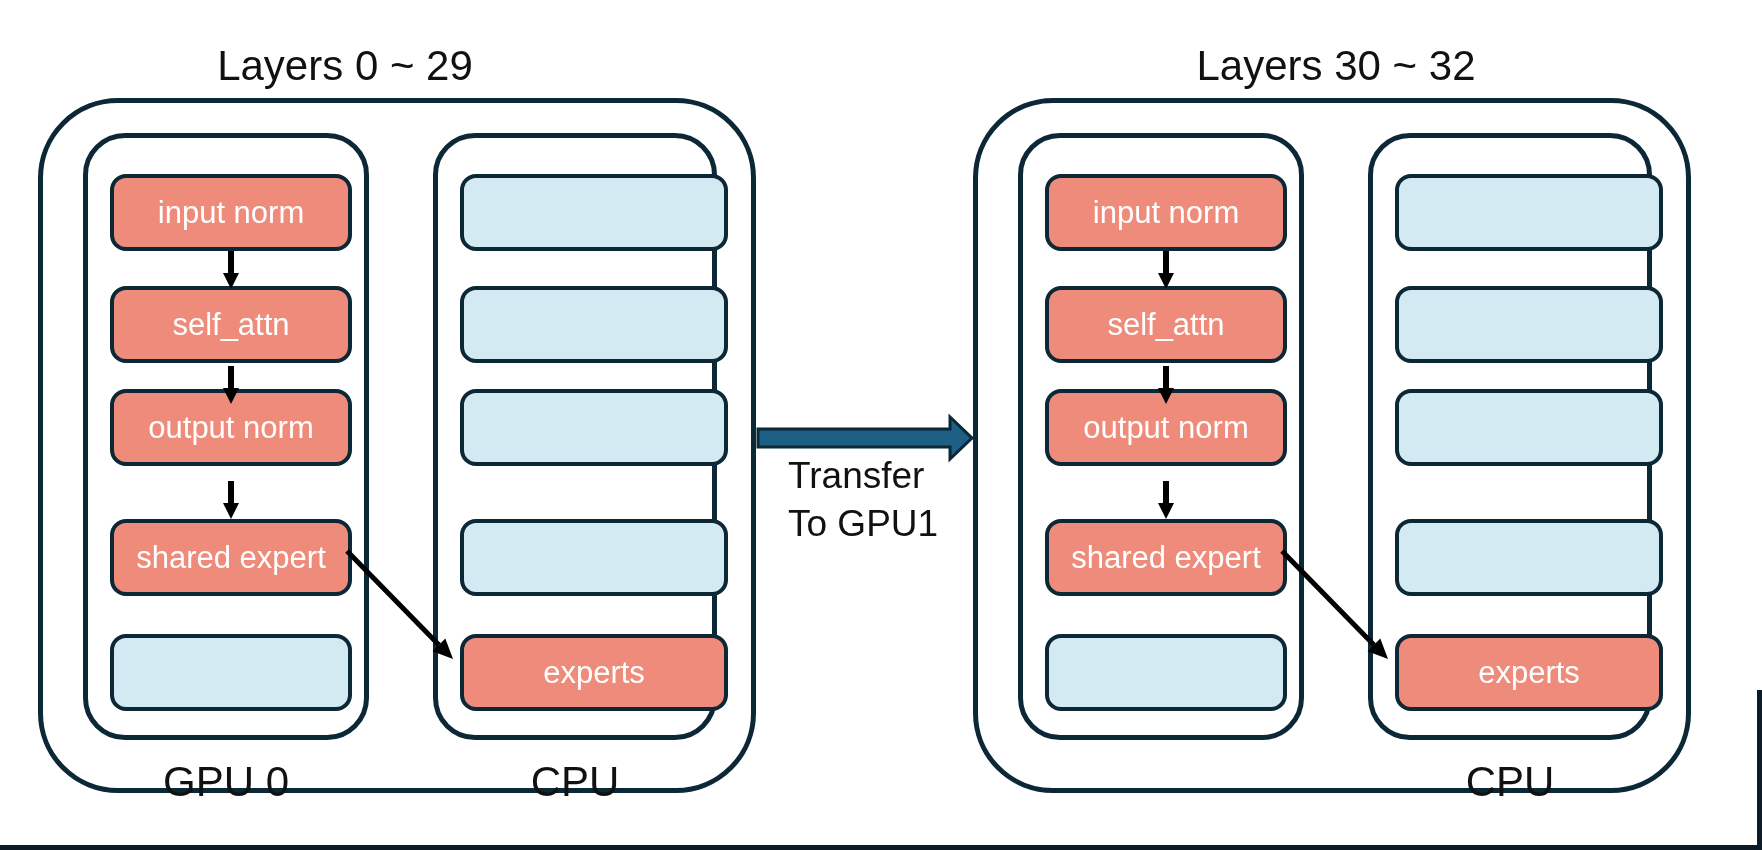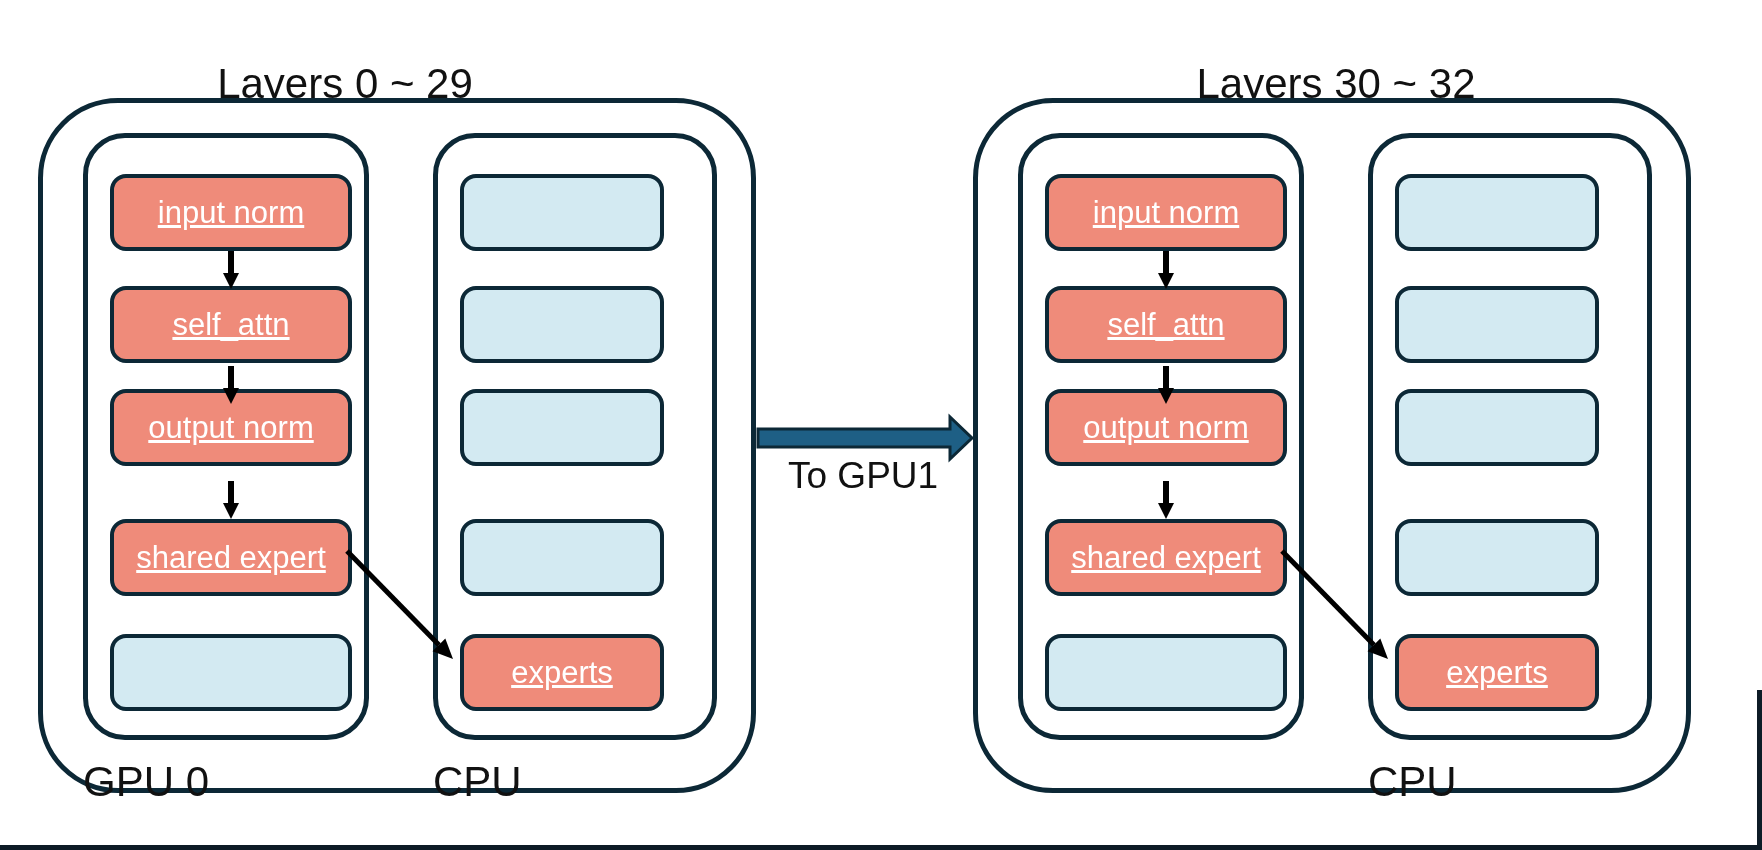--- a/index.html
+++ b/index.html
@@ -1,46 +1,46 @@
 <!DOCTYPE html>
 <html><head>
 <meta charset="utf-8">
 <style>
   html,body{margin:0;padding:0;background:#fff;}
   .canvas{position:relative;width:1762px;height:850px;background:#ffffff;
           font-family:"Liberation Sans",sans-serif;overflow:hidden;}
 
   .title{position:absolute;top:42px;width:500px;text-align:center;
-         font-size:42px;color:#111;margin-top:18px;}
+         font-size:42px;color:#111;}
   .t-left{left:95px}
   .t-right{left:1086px}
 
   .outer{position:absolute;top:98px;width:718px;height:695px;box-sizing:border-box;
          border:5px solid #0c2836;border-radius:80px;background:#fff;}
   .g-left{left:38px}
   .g-right{left:973px}
 
   .device{position:absolute;top:30px;width:286px;height:607px;box-sizing:border-box;
           border:5px solid #0c2836;border-radius:42px;background:#fff;}
   .gpu{left:40px}
   .cpu{left:390px;width:284px}
 
   .cell{position:absolute;left:22px;width:242px;height:77px;box-sizing:border-box;
         border:4px solid #0c2836;border-radius:16px;
         display:flex;align-items:center;justify-content:center;
-        font-size:31px;color:#ffffff;text-decoration:underline;}
-  .cpu .cell{width:204px}
+        font-size:31px;color:#ffffff;}
+  .cpu .cell{width:268px}
   .salmon{background:#ef8b7a}
   .blue{background:#d3eaf2}
   .r1{top:36px}.r2{top:148px}.r3{top:251px}.r4{top:381px}.r5{top:496px}
 
   .varrow{position:absolute;left:132px;width:22px;height:38px;}
   .va1{top:113px}.va2{top:228px}.va3{top:343px}
 
-  .dev-label{position:absolute;top:655px;text-align:left;font-size:42px;color:#111;}
+  .dev-label{position:absolute;top:655px;text-align:center;font-size:42px;color:#111;}
   .gpu-label{left:40px;width:286px}
   .cpu-label{left:390px;width:284px}
 
   .diag{position:absolute;left:294px;top:438px;width:130px;height:132px;}
 
   .transfer-arrow{position:absolute;left:750px;top:412px;width:230px;height:52px;}
   .transfer-label{position:absolute;left:788px;top:452px;font-size:37px;
                   line-height:1.3;color:#111;}
 
   .bottom-line{position:absolute;left:0;top:845px;width:1762px;height:5px;background:#0d1b26;}
@@ -86,20 +86,21 @@
       <polygon points="116,118 95.5,110.3 108.3,97.6" fill="#000"></polygon>
     </svg>
     <div class="dev-label gpu-label">GPU 0</div>
     <div class="dev-label cpu-label">CPU</div>
   </div>
 
   <svg class="transfer-arrow" viewBox="0 0 230 52">
     <path d="M8,17 L200,17 L200,5 L222,26 L200,47 L200,35 L8,35 Z" fill="#1e5f85" stroke="#0c2836" stroke-width="3" stroke-linejoin="miter"></path>
   </svg>
   <div class="transfer-label">
+    <div>Transfer</div>
     <div>To GPU1</div>
   </div>
 
   <div class="outer g-right">
     <div class="device gpu">
       <div class="cell salmon r1">input norm</div>
       <div class="cell salmon r2">self_attn</div>
       <div class="cell salmon r3">output norm</div>
       <div class="cell salmon r4">shared expert</div>
       <div class="cell blue r5"></div>

